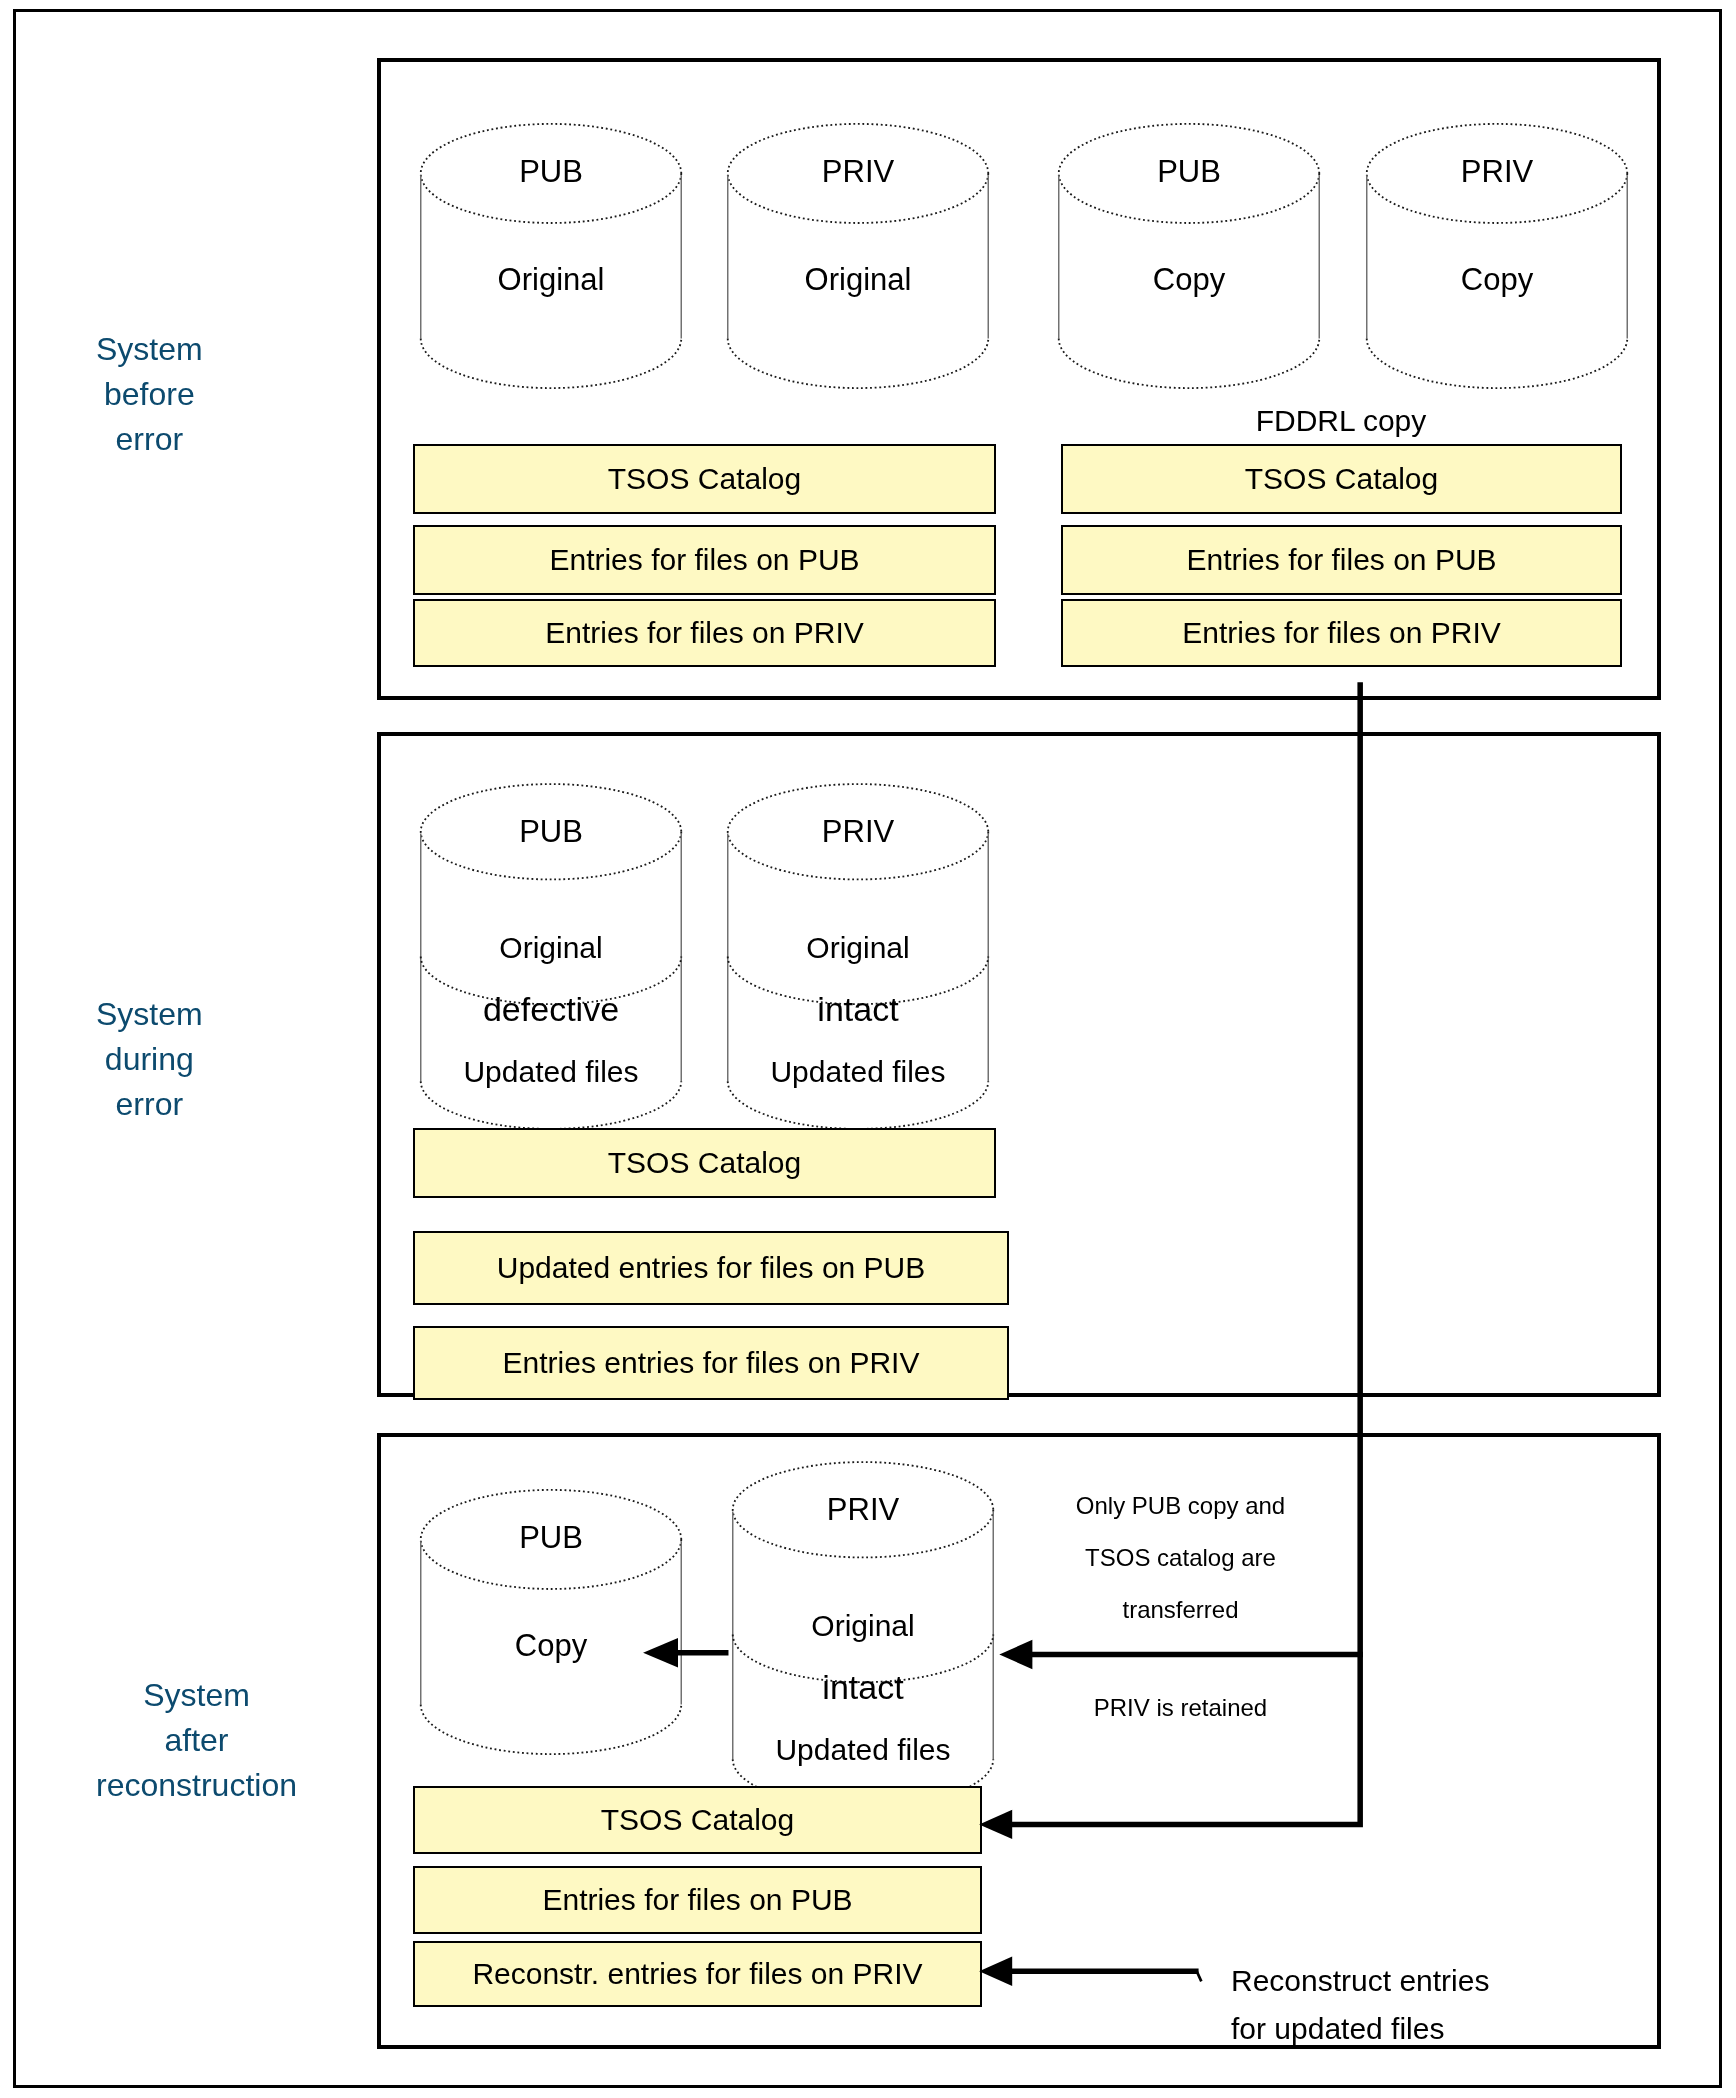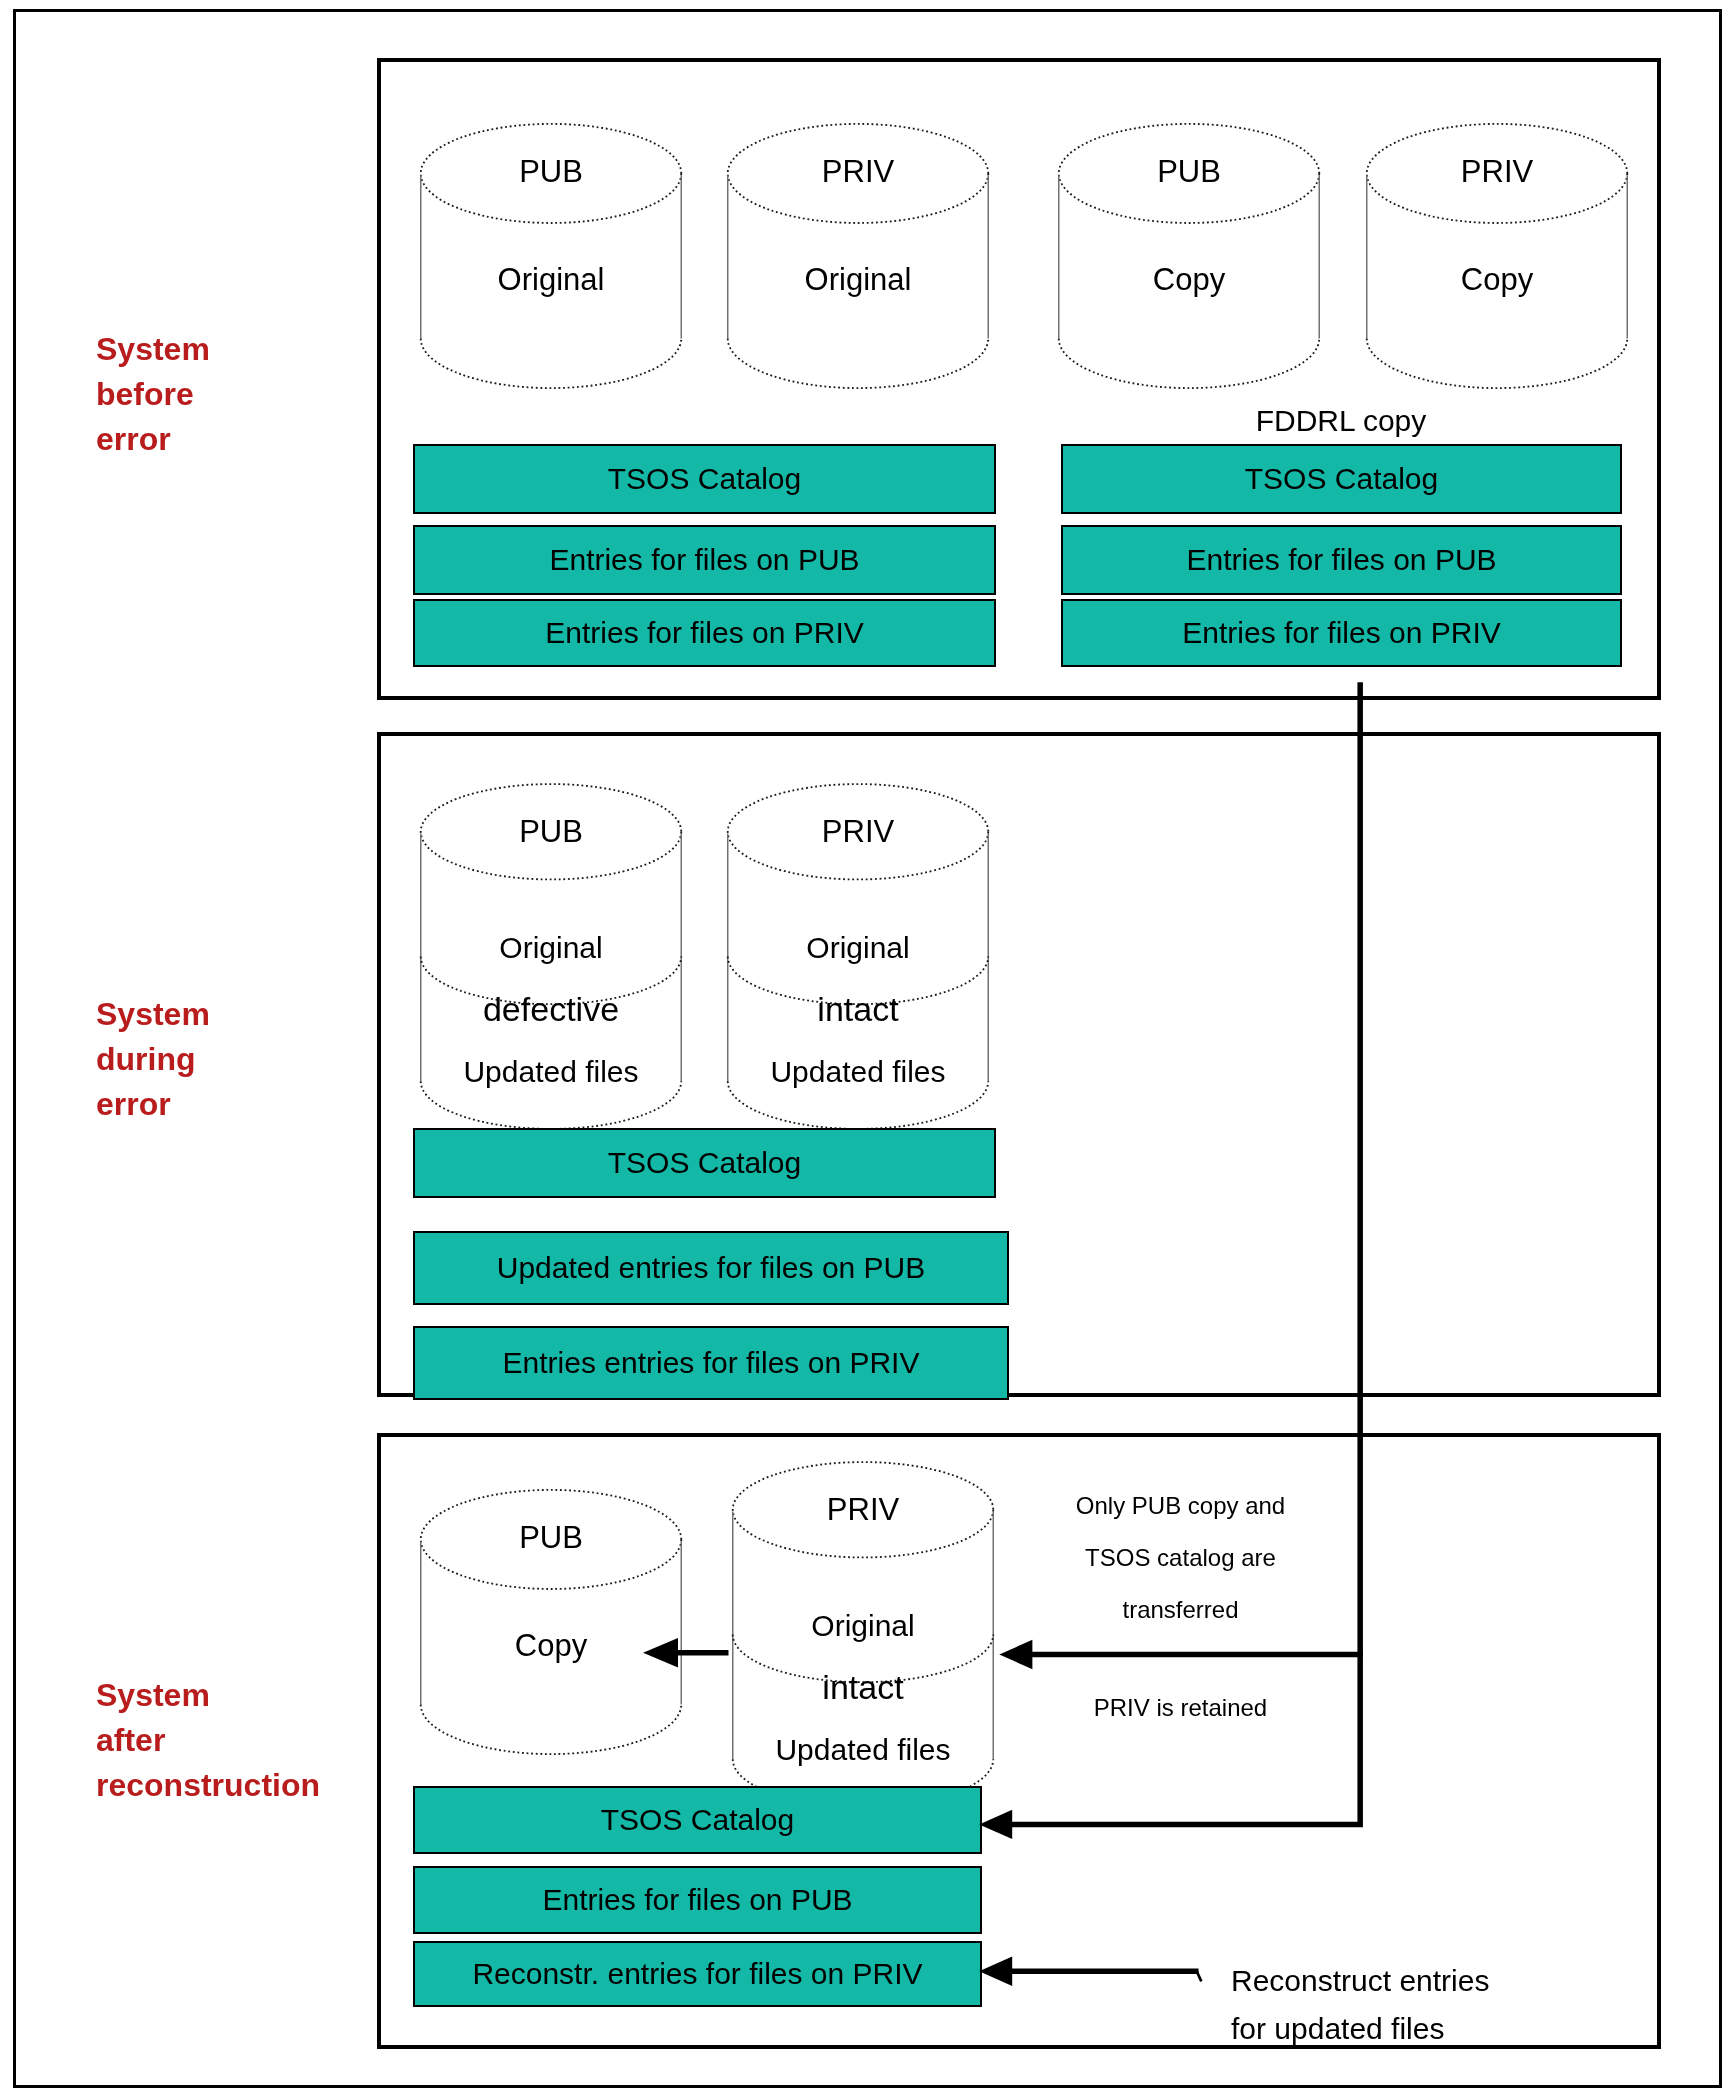--- a/index.html
+++ b/index.html
@@ -1,24 +1,24 @@
 <!DOCTYPE html>
 <html style="font-size:14.7px"><head>
 <meta charset="utf-8">
 <style>
   html,body{margin:0;padding:0;background:#fff;}
   .canvas{position:relative;width:1737px;height:2098px;background:#fff;
           font-family:"Liberation Sans",sans-serif;color:#000;overflow:hidden;}
   .abs{position:absolute;}
   .outer{left:13px;top:9.2px;width:1703px;height:2073px;border:3.7px solid #000;}
   .panel{border:4.6px solid #000;background:transparent;}
-  .row-label{font-weight:bold;font-size:32px;line-height:45px;color:#b91c1c;}
+  .row-label{font-weight:normal;font-size:32px;line-height:45px;color:#0c4a6e;text-align:center;}
   .row-label span{display:block;}
   .cat{border:2.8px solid #000;display:flex;align-items:center;justify-content:center;
-       font-size:30px;background:#14b8a6;white-space:nowrap;}
+       font-size:30px;background:#fef9c3;white-space:nowrap;}
   .cyl{position:absolute;}
   .cyl svg{position:absolute;left:0;top:0;}
   .cyl-name{position:absolute;left:0;right:0;top:26px;height:48px;text-align:center;
             font-size:31px;line-height:48px;}
   .cyl-body{position:absolute;left:0;right:0;top:138px;height:40px;text-align:center;
             font-size:31px;line-height:40px;}
   .cyl-l1{position:absolute;left:0;right:0;top:147px;height:37px;text-align:center;font-size:30px;line-height:37px;}
   .cyl-l2{position:absolute;left:0;right:0;top:209px;height:37px;text-align:center;font-size:34px;line-height:37px;}
   .cyl-l3{position:absolute;left:0;right:0;top:271px;height:37px;text-align:center;font-size:30px;line-height:37px;}
   .note-c{font-size:24px;line-height:52px;text-align:center;}

